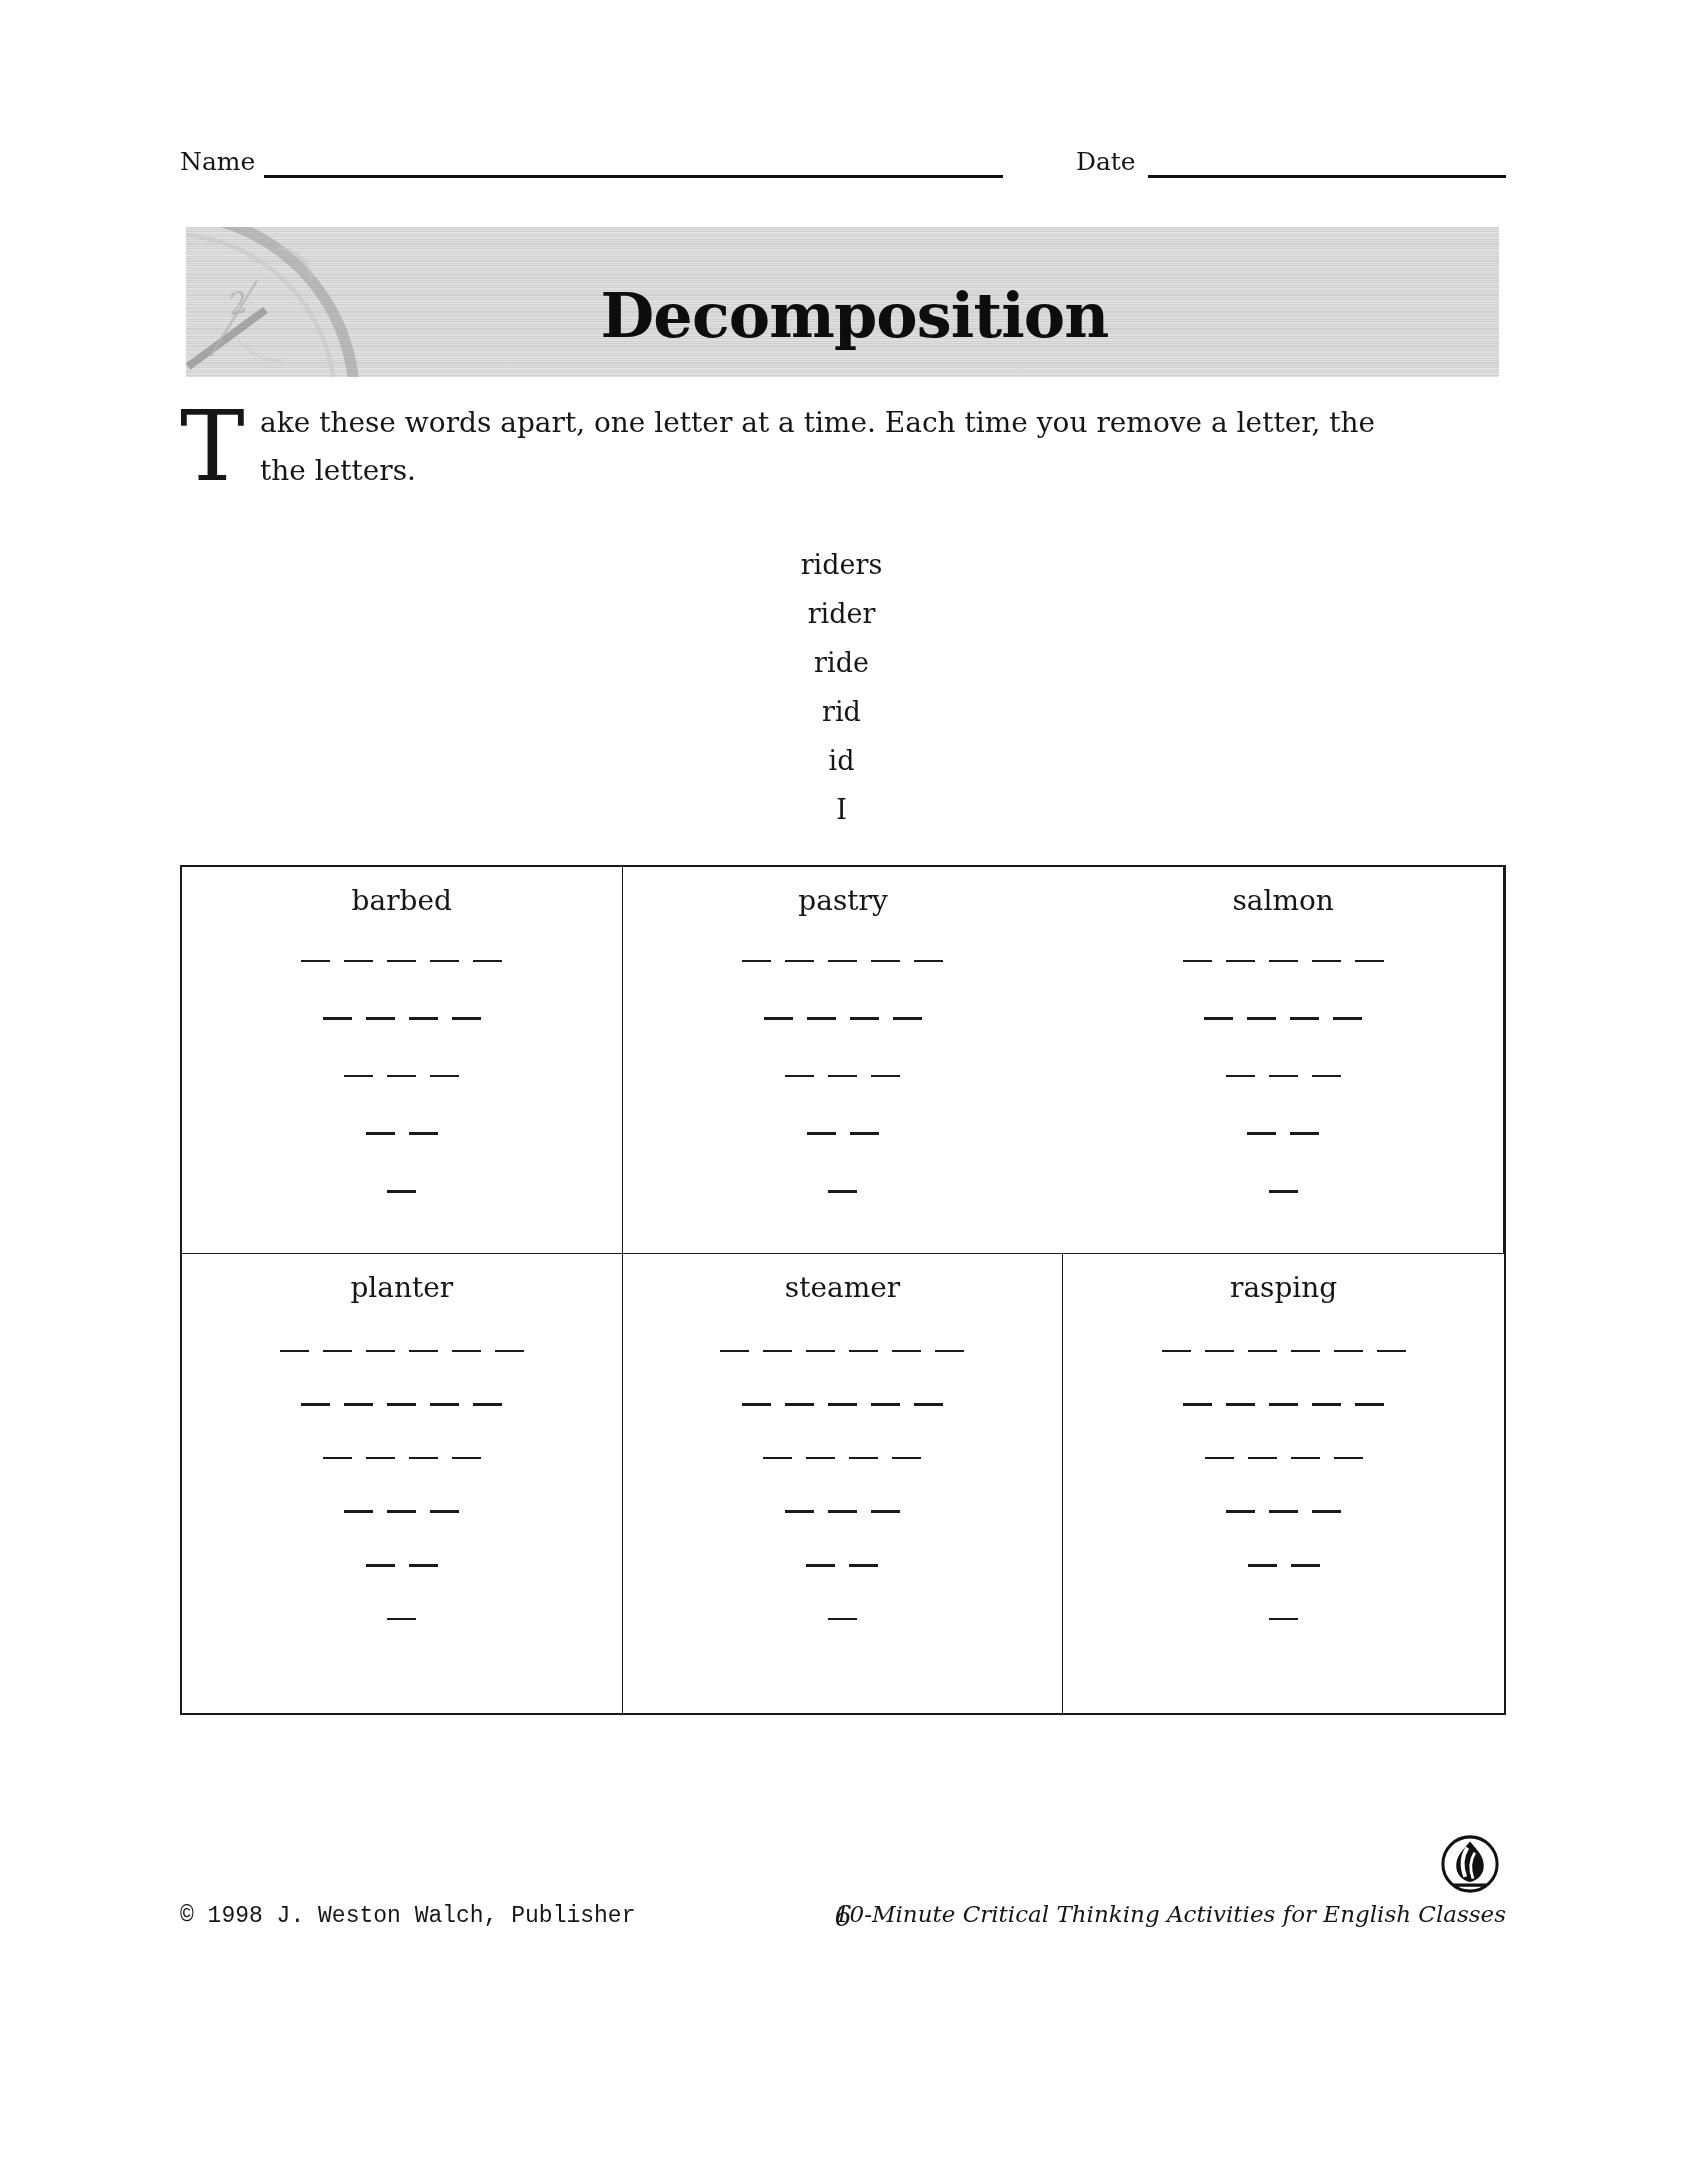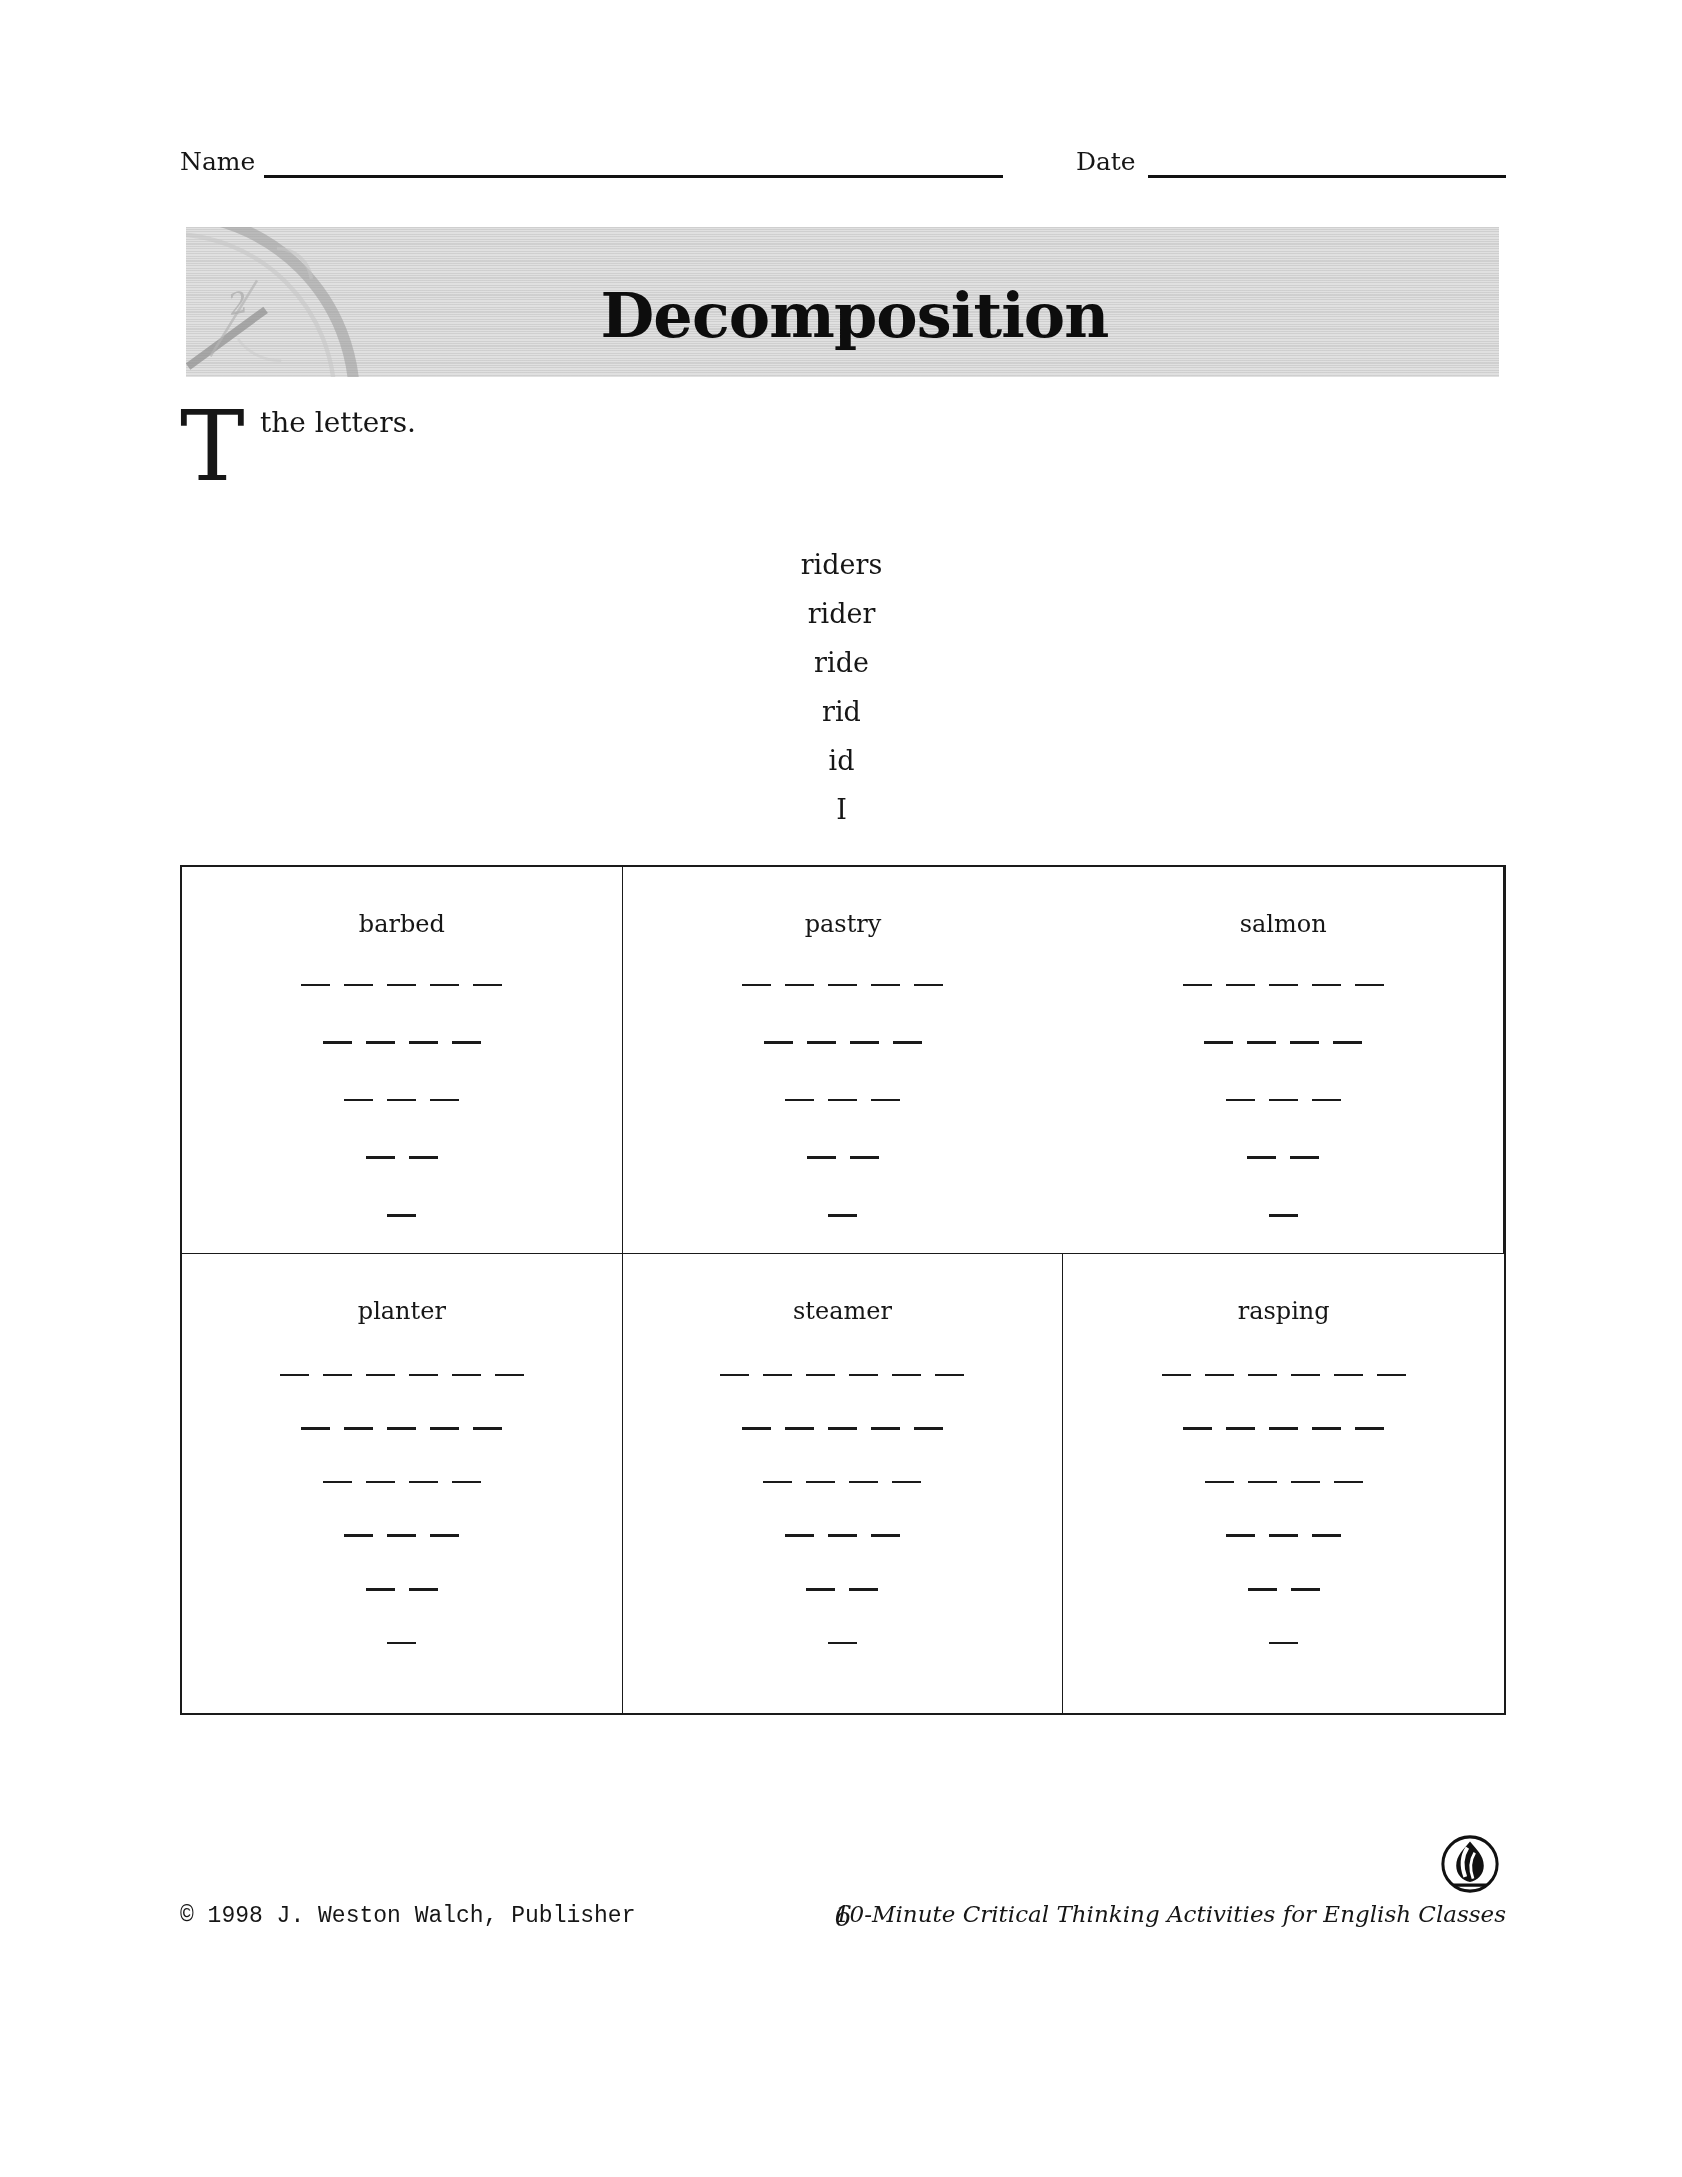--- a/index.html
+++ b/index.html
@@ -112,23 +112,22 @@
   .cell {
     box-sizing: border-box;
     padding-top: 15.6px;
     display: flex;
     flex-direction: column;
     align-items: center;
   }
   .cell.bordered-right { border-right: 1.7px solid #1a1a1a; }
   .cell.bordered-bottom { border-bottom: 1.7px solid #1a1a1a; }
   .cell-word {
-    font-size: 24px;
+    font-size: 28px;
     line-height: 35px;
-    margin-top: 24px;
   }
   .dash-stack {
     display: flex;
     flex-direction: column;
     align-items: center;
   }
   .row-top .dash-stack { margin-top: 42px; gap: 55px; }
   .row-bottom .dash-stack { margin-top: 45px; gap: 51px; }
   .dash-row {
     display: flex;
@@ -195,20 +194,21 @@
       <line x1="28" y1="150" x2="82" y2="62" stroke="#b5b5b5" stroke-width="3" opacity="0.7"></line>
       <text x="52" y="102" font-size="34" fill="#b0b0b0" font-style="italic" font-family="DejaVu Serif, serif" transform="rotate(-12 52 102)" opacity="0.8">2</text>
       <path d="M105,25 A40,40 0 0 1 145,60" fill="none" stroke="#c4c4c4" stroke-width="4" opacity="0.6"></path>
       <path d="M60,130 A60,60 0 0 0 110,155" fill="none" stroke="#c9c9c9" stroke-width="3" opacity="0.5"></path>
     </svg>
     <h1>Decomposition</h1>
   </div>
 
   <div class="instructions">
     <span class="dropcap">T</span>
+    <div>ake these words apart, one letter at a time. Each time you remove a letter, the</div>
     <div>the letters.</div>
   </div>
 
   <div class="example-stack" id="example-stack">
       <div class="example-word">riders</div>
       <div class="example-word">rider</div>
       <div class="example-word">ride</div>
       <div class="example-word">rid</div>
       <div class="example-word">id</div>
       <div class="example-word">I</div>

